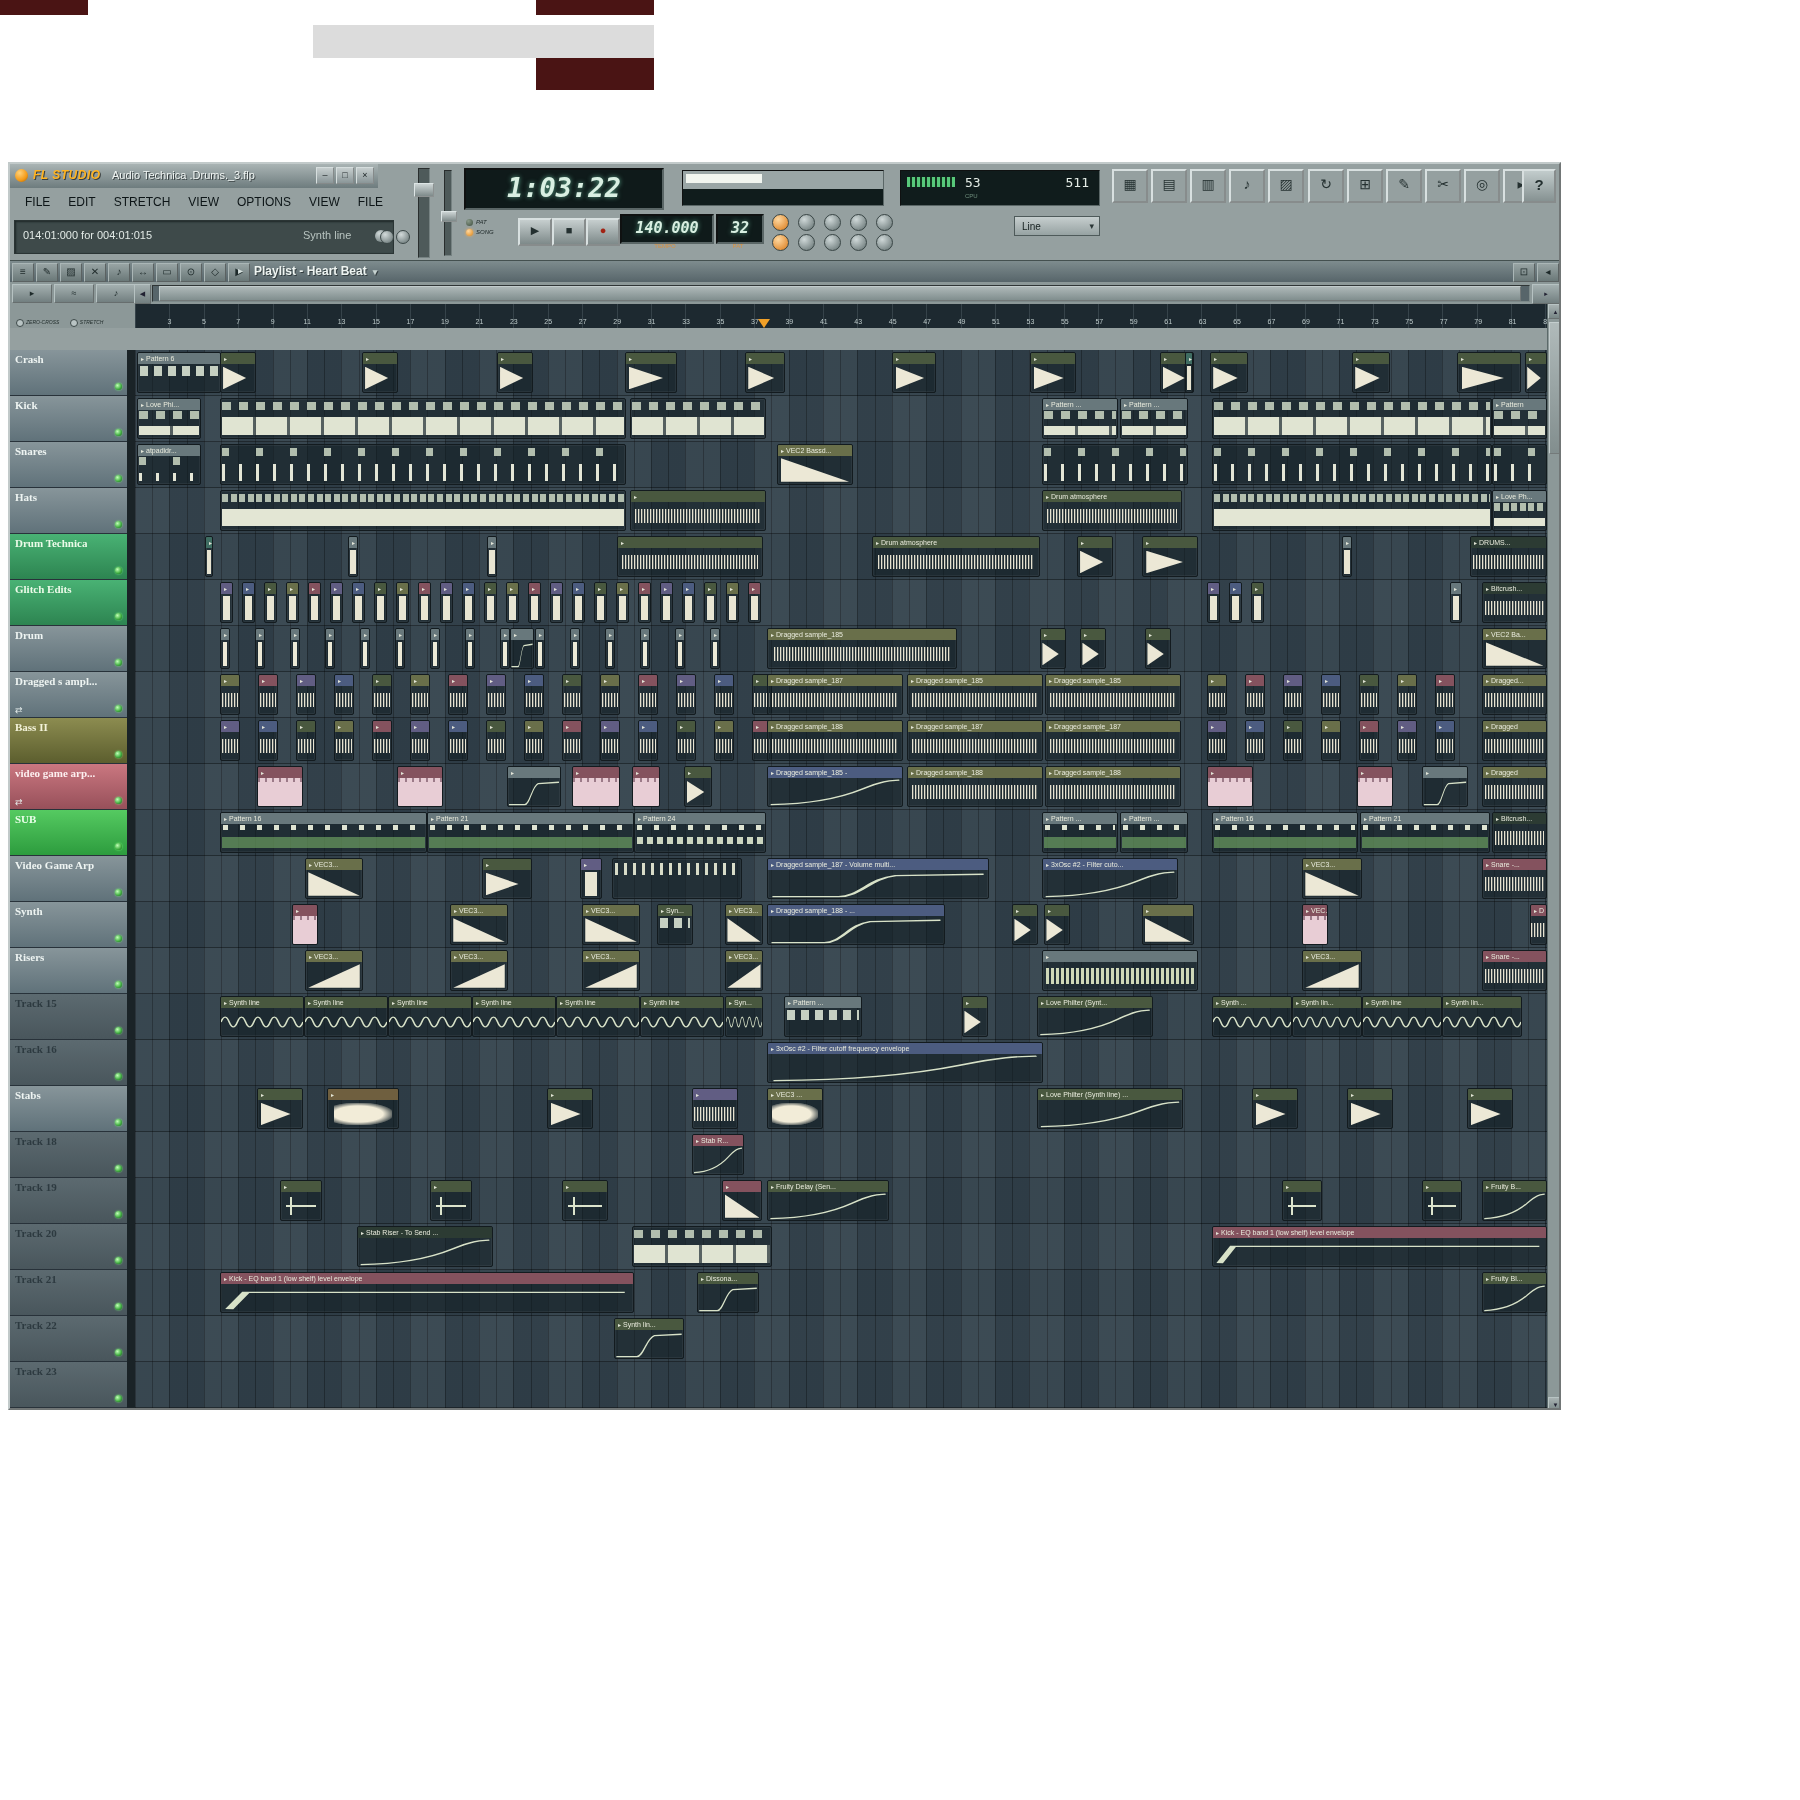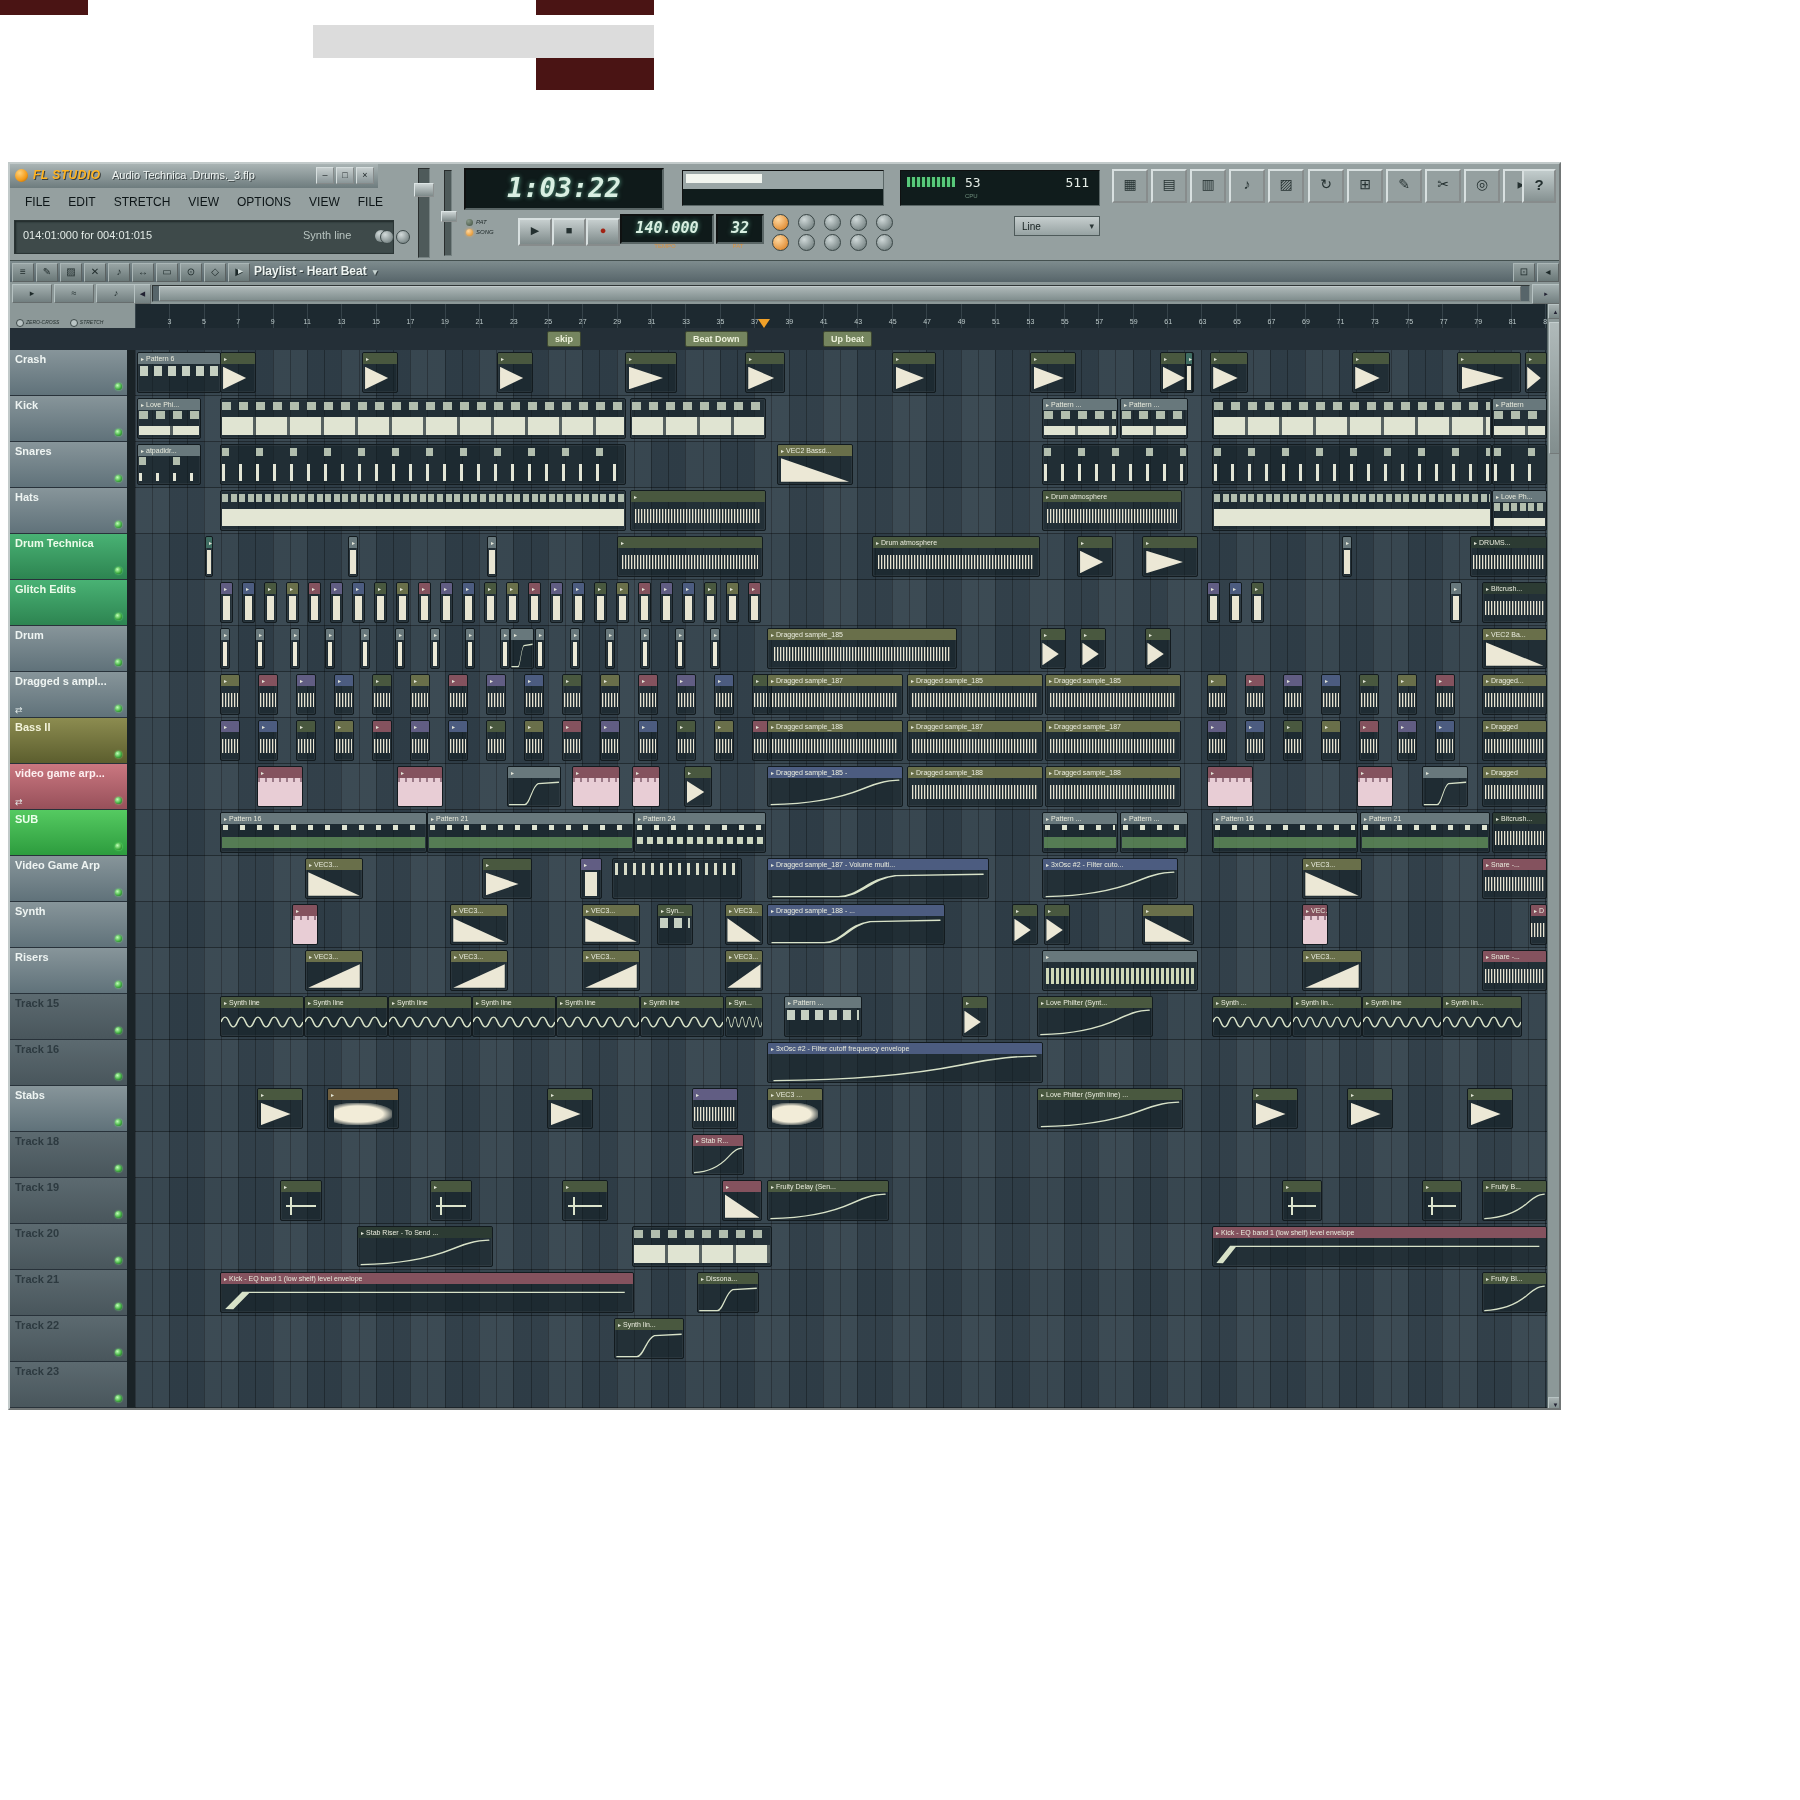--- a/index.html
+++ b/index.html
@@ -107,21 +107,21 @@
   .tnum{position:absolute;bottom:3px;font-size:7px;color:#bcc9c9;transform:translateX(-50%);}
   #playhead{position:absolute;bottom:0;width:0;height:0;border-left:6px solid transparent;
             border-right:6px solid transparent;border-top:9px solid #f0a028;}
   #markerrow{position:absolute;left:0;top:164px;width:1553px;height:22px;background:#242f37;}
   #markers{position:absolute;left:125px;top:0;width:1412px;height:22px;overflow:hidden;}
   .marker{position:absolute;top:3px;height:14px;background:#75855f;color:#eef2dc;font-size:9px;font-weight:bold;
           line-height:14px;padding:0 7px;border:1px solid #3c4630;border-radius:2px;white-space:nowrap;}
   
   #trackheads{position:absolute;left:0;top:186px;width:117px;height:1058px;background:#4c585c;}
   .thead{position:relative;height:46px;border-bottom:1px solid #28323a;box-sizing:border-box;}
-  .thead .tname{position:absolute;left:5px;top:3px;font-size:11px;font-weight:bold;white-space:nowrap;overflow:hidden;max-width:108px;}
+  .thead .tname{position:absolute;left:5px;top:3px;font-size:11px;font-weight:bold;white-space:nowrap;overflow:hidden;max-width:108px;font-family:Liberation Serif, serif;}
   .tled{position:absolute;right:5px;bottom:5px;width:7px;height:7px;border-radius:50%;
         background:radial-gradient(circle at 35% 35%,#c0ffb6,#3fae3f 60%,#1e5e1e);box-shadow:0 0 2px #7f7;}
   .sicon{position:absolute;left:5px;bottom:2px;font-size:9px;color:#e6eeec;}
   .th-std{background:linear-gradient(#87959a,#60727a);} .th-std .tname{color:#eef4f2;}
   .th-green{background:linear-gradient(#49b274,#2d8451);} .th-green .tname{color:#ecfbe9;}
   .th-olive{background:linear-gradient(#8c8c50,#5c5e2e);} .th-olive .tname{color:#f3f3da;}
   .th-rose{background:linear-gradient(#ca7780,#97505a);} .th-rose .tname{color:#fdeff0;}
   .th-bright{background:linear-gradient(#55ca61,#2d9c3e);} .th-bright .tname{color:#eaffea;}
   .th-dim{background:linear-gradient(#5c6a70,#49565c);} .th-dim .tname{color:#2d3a40;}
   #gapcol{position:absolute;left:117px;top:186px;width:8px;height:1058px;background:#1a2327;}
@@ -353,27 +353,20 @@
           <span class="tnum" style="left: 1205.4px;">71</span>
           <span class="tnum" style="left: 1239.84px;">73</span>
           <span class="tnum" style="left: 1274.28px;">75</span>
           <span class="tnum" style="left: 1308.72px;">77</span>
           <span class="tnum" style="left: 1343.16px;">79</span>
           <span class="tnum" style="left: 1377.6px;">81</span>
           <span class="tnum" style="left: 1412.04px;">83</span>
           <div id="playhead" style="left: 622.53px;"></div>
         </div>
     </div>
-    <div id="markerrow">
-        <div id="markers">
-          <div class="marker" style="left: 412px;">skip</div>
-          <div class="marker" style="left: 550px;">Beat Down</div>
-          <div class="marker" style="left: 688px;">Up beat</div>
-        </div>
-      </div>
     <div id="trackheads">
         <div class="thead th-std">
           <div class="tname">Crash</div>
           <div class="tled"></div>
         </div>
         <div class="thead th-std">
           <div class="tname">Kick</div>
           <div class="tled"></div>
         </div>
         <div class="thead th-std">

